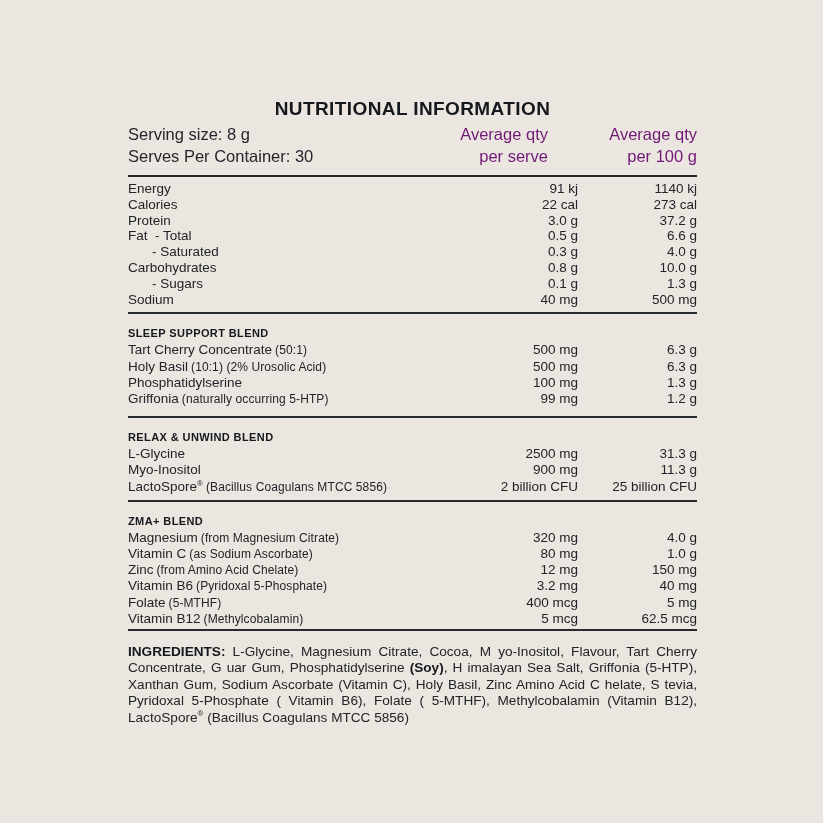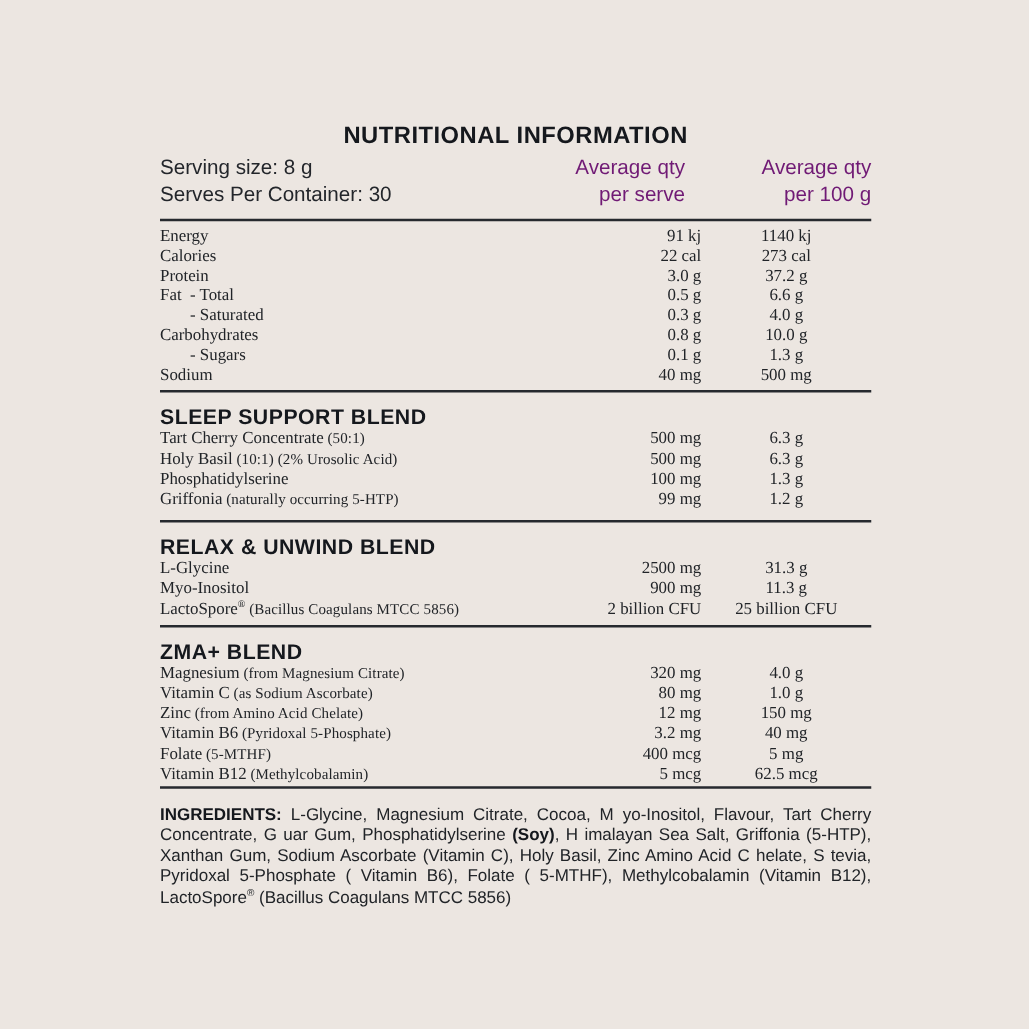--- a/index.html
+++ b/index.html
@@ -32,32 +32,32 @@
     border-top: 2px solid #26292e;
     height: 0;
   }
   .div-top { margin-top: 8px; }
   .div-after-main { margin-top: 5px; }
   .div-after-sec1 { margin-top: 9px; }
   .div-after-sec2 { margin-top: 5px; }
   .div-after-sec3 { margin-top: 2px; }
 
   .rows-main { margin-top: 4px; }
-  .row { display: flex; align-items: baseline; font-size: 13.5px; line-height: 15.8px; color: #212428; font-family: Liberation Serif, serif; }
+  .row { display: flex; align-items: baseline; font-size: 13.5px; line-height: 15.8px; color: #212428; }
   .sec-rows .row { line-height: 16.2px; }
   .cell-name { flex: 1; white-space: pre-wrap; }
   .cell-v1 { width: 130px; text-align: right; }
-  .cell-v2 { width: 136px; text-align: center; }
+  .cell-v2 { width: 119px; text-align: right; }
   .row.indent .cell-name { padding-left: 24px; }
   .note { font-size: 12px; margin-left: 3px; letter-spacing: 0.1px; }
   sup.reg { font-size: 8px; vertical-align: super; line-height: 0; }
 
   .sec-title {
     margin-top: 11px;
-    font-size: 17px;
+    font-size: 11px;
     font-weight: 700;
     letter-spacing: 0.4px;
     line-height: 17px;
     color: #15181d;
   }
 
   .ingredients {
     margin-top: 13px;
     font-size: 13.6px;
     line-height: 16.4px;

